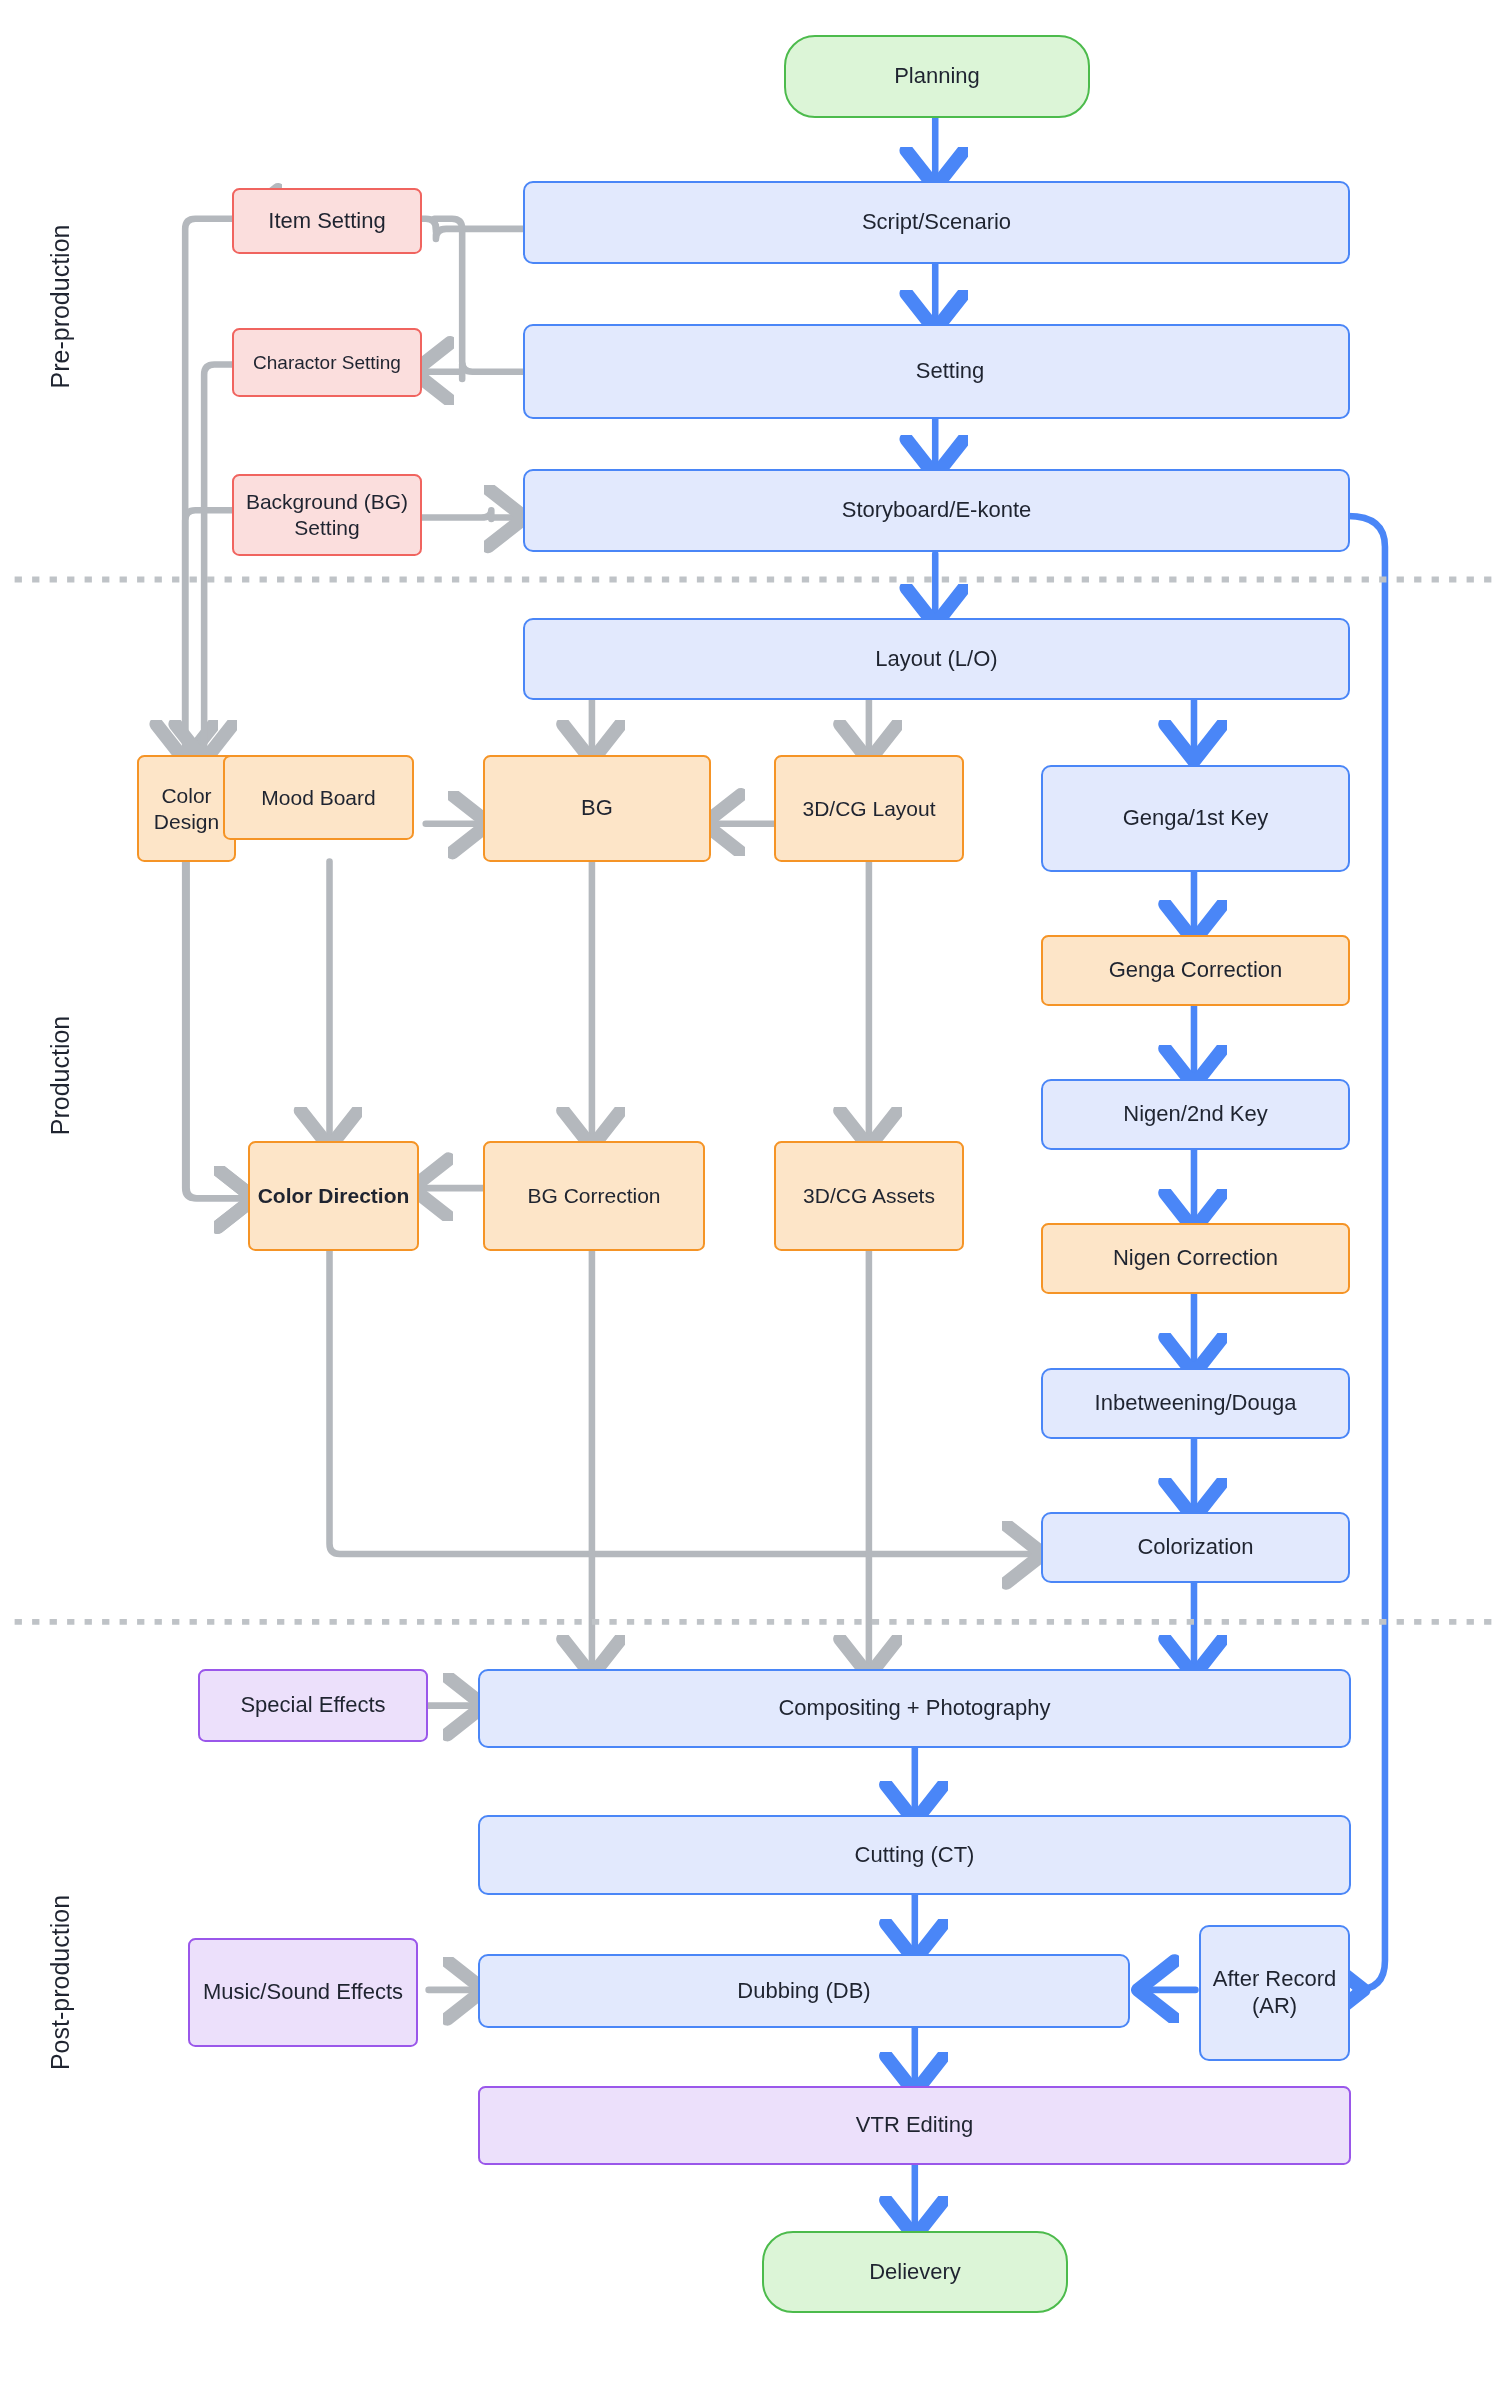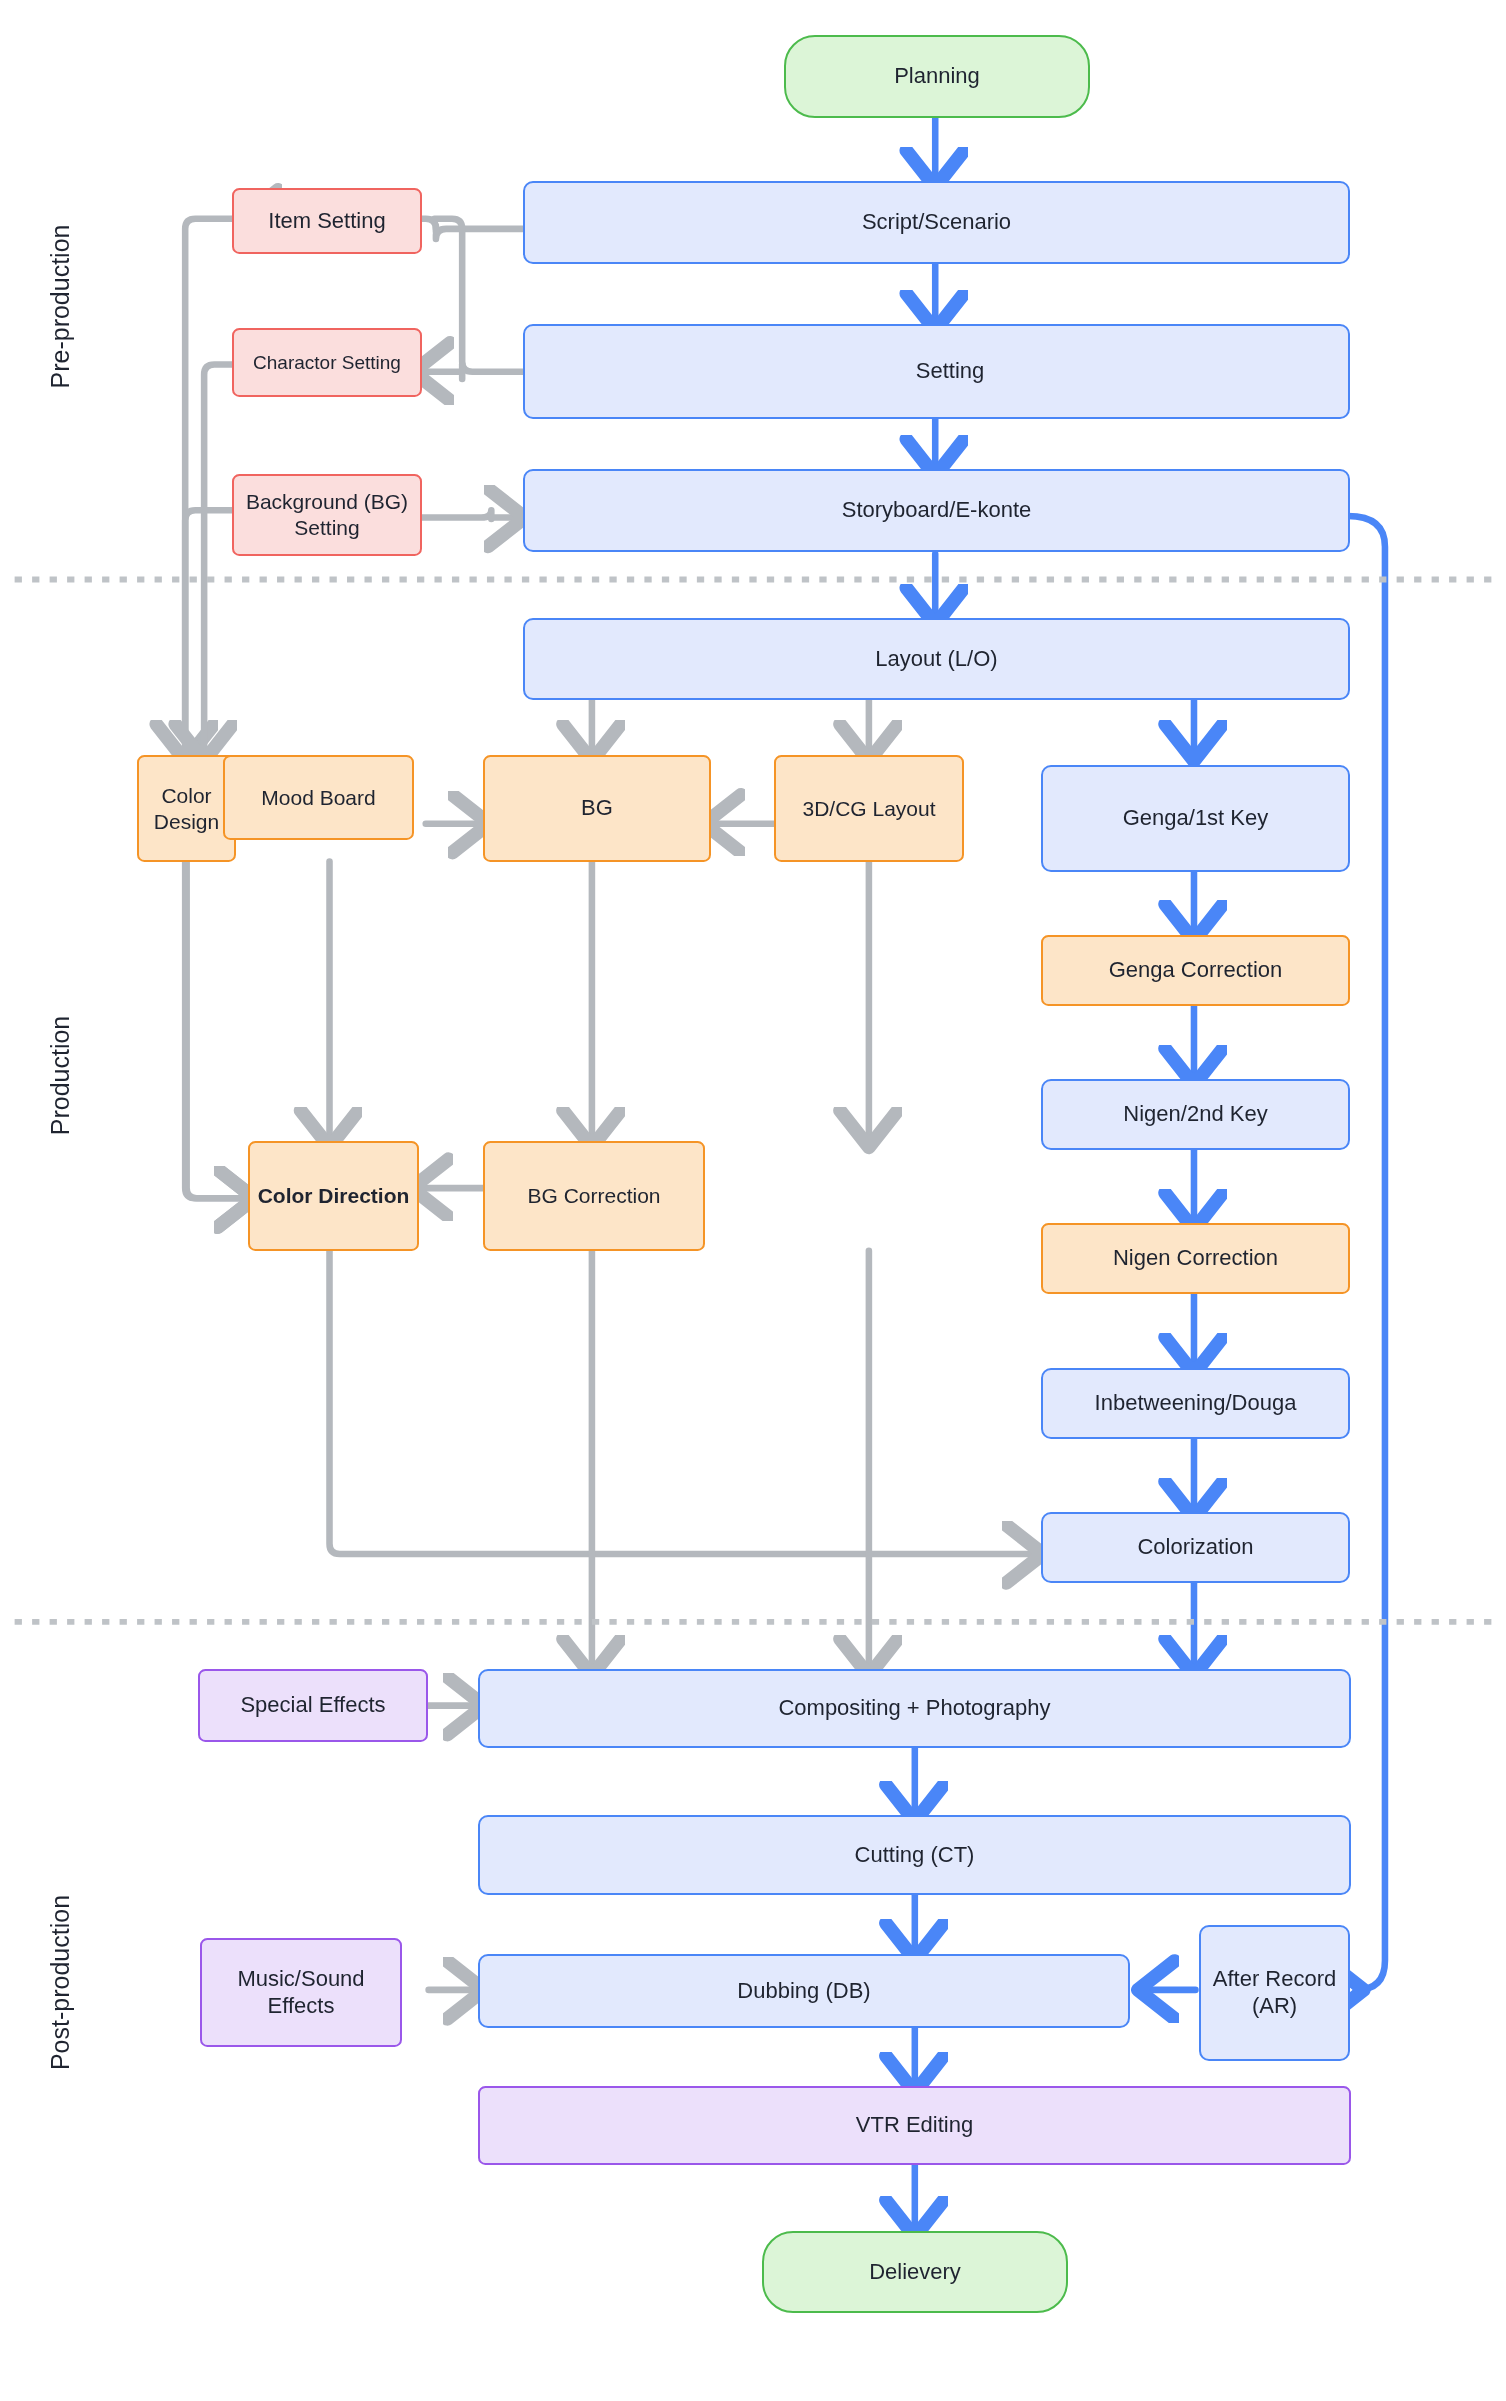--- a/index.html
+++ b/index.html
@@ -161,28 +161,29 @@
   <div class="node n-orange fs30" style="left:1041px;top:1223px;width:309px;height:71px;">Nigen Correction</div>
 
   <div class="node n-blue fs30" style="left:1041px;top:1368px;width:309px;height:71px;text-align:center;">Inbetweening/Douga</div>
 
   <div class="node n-blue fs30" style="left:1041px;top:1512px;width:309px;height:71px;">Colorization</div>
 
   <div class="node n-orange fs29" style="left:248px;top:1141px;width:171px;height:110px;font-weight:bold;">Color Direction</div>
 
   <div class="node n-orange fs29" style="left:483px;top:1141px;width:222px;height:110px;">BG Correction</div>
 
+  <div class="node n-orange fs29" style="left:774px;top:1141px;width:190px;height:110px;">3D/CG Assets</div>
 
   <div class="node n-purple fs30" style="left:198px;top:1669px;width:230px;height:73px;">Special Effects</div>
 
   <div class="node n-blue fs30" style="left:478px;top:1669px;width:873px;height:79px;">Compositing + Photography</div>
 
   <div class="node n-blue fs30" style="left:478px;top:1815px;width:873px;height:80px;">Cutting (CT)</div>
 
-  <div class="node n-purple fs30" style="left:200px;top:1938px;width:202px;height:109px;">Music/Sound Effects</div>
+  <div class="node n-purple fs30" style="left:188px;top:1938px;width:230px;height:109px;">Music/Sound Effects</div>
 
   <div class="node n-blue fs30" style="left:478px;top:1954px;width:652px;height:74px;">Dubbing (DB)</div>
 
   <div class="node n-blue fs30" style="left:1199px;top:1925px;width:151px;height:136px;">After Record (AR)</div>
 
   <div class="node n-purple fs30" style="left:478px;top:2086px;width:873px;height:79px;">VTR Editing</div>
 
   <div class="node n-green fs30" style="left:762px;top:2231px;width:306px;height:82px;">Delievery</div>
 
 </div>

